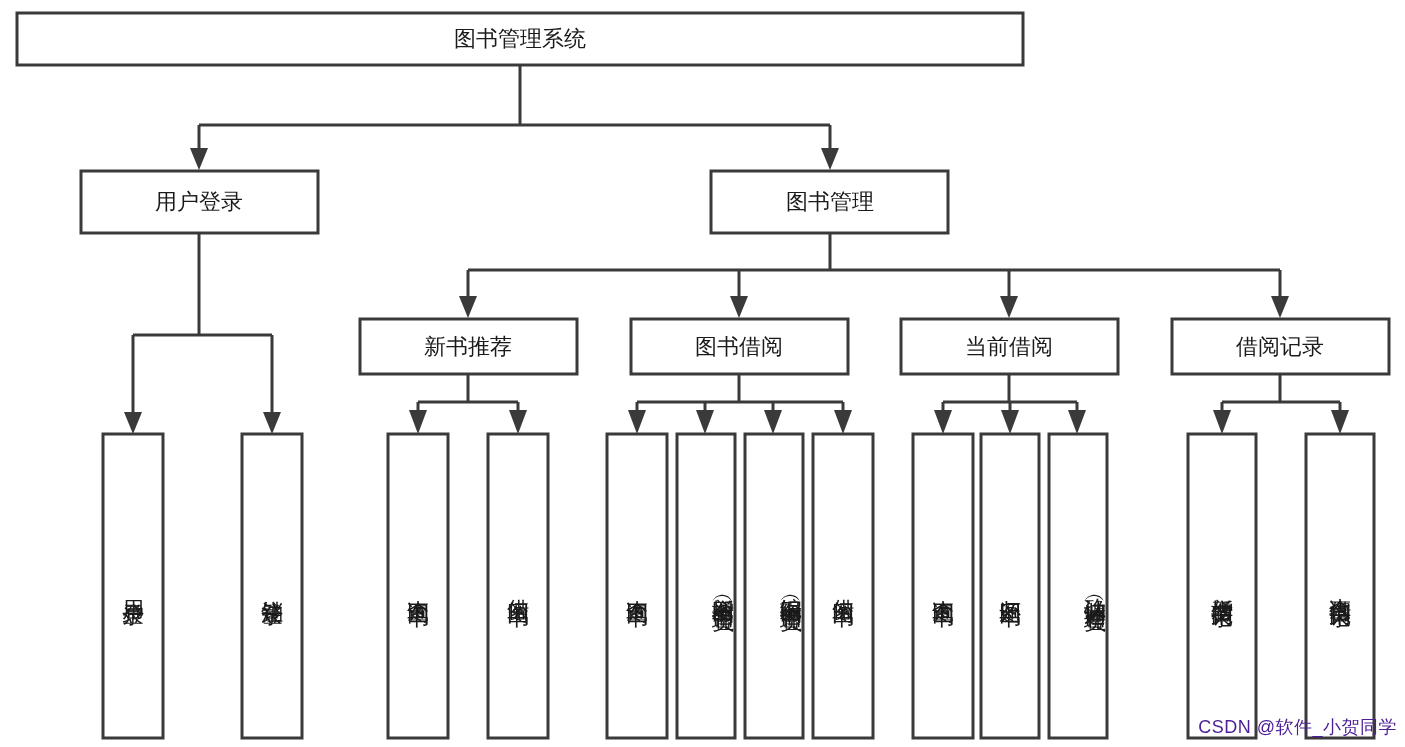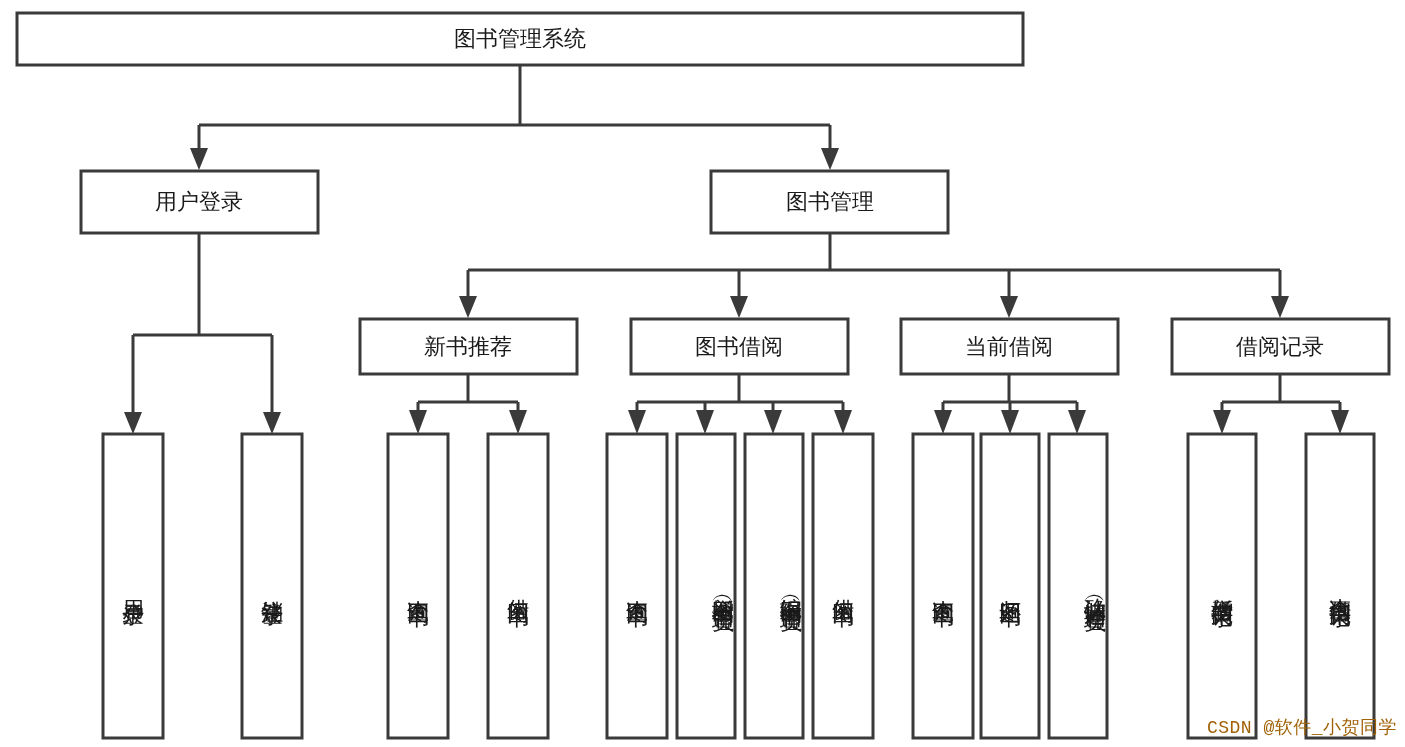--- a/index.html
+++ b/index.html
@@ -55,23 +55,23 @@
     color: #1a1a1a;
     letter-spacing: 2px;
     text-align: center;
     white-space: nowrap;
     pointer-events: none;
   }
   .watermark {
     position: absolute;
     right: 8px;
     bottom: 8px;
-    font-family: Liberation Mono, monospace;
+    font-family: Liberation Sans, sans-serif;
     font-size: 18px;
-    color: #a16207;
+    color: #4c1d95;
     letter-spacing: 0.5px;
     white-space: nowrap;
     margin-top: 42px;
   }
 </style>
 </head>
 <body>
 
 <div id="diagram-root">
 

